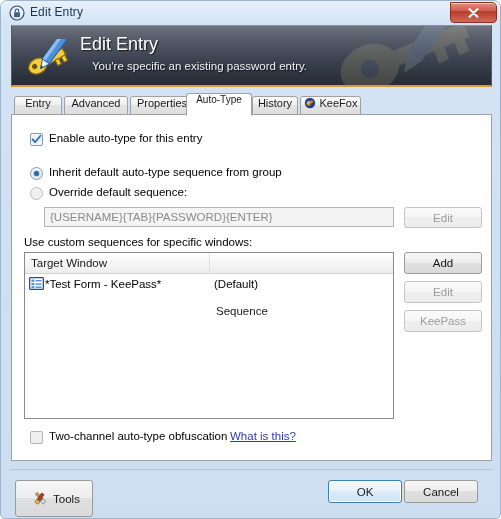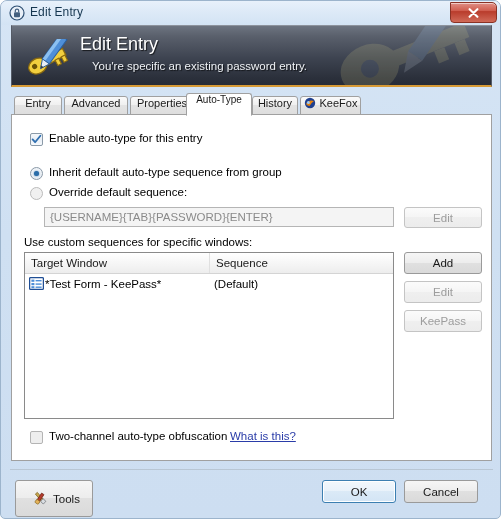--- a/index.html
+++ b/index.html
@@ -197,20 +197,21 @@
   }
   .btn.disabled {
     color: #9d9d9d;
     border-color: #c4c4c4;
     background: linear-gradient(to bottom, #fbfbfb 0%, #f5f5f5 48%, #efefef 50%, #ececec 100%);
   }
   .btn.default {
     border: 1px solid #3c7fb1;
     box-shadow: inset 0 0 0 1px #ffffff;
     background: linear-gradient(to bottom, #f2f8fc 0%, #e9f2fa 48%, #dbeaf7 50%, #d3e5f5 100%);
+    margin-left: 6px;
   }
 
   
   #listview {
     position: absolute;
     left: 22px; top: 250px;
     width: 370px; height: 167px;
     box-sizing: border-box;
     border: 1px solid #8a8a8a;
     background: #ffffff;
@@ -380,21 +381,21 @@
     <div class="textbox" style="left:32px; top:92px; width:350px; height:20px;">{USERNAME}{TAB}{PASSWORD}{ENTER}</div>
     <div class="btn disabled" style="left:392px; top:92px; width:78px; height:21px;">
       <span>Edit</span>
     </div>
 
     <div class="row-label" style="left:12px; top:121px;">Use custom sequences for specific windows:</div>
 
     <div id="listview" style="left:12px; top:137px; width:370px; height:167px;">
       <div class="lv-header">
         <div class="lv-col" style="left:0px; width:185px;">Target Window</div>
-        <div class="lv-col" style="left:185px; width:185px; border-right:none;">Sequence</div>
+        <div class="lv-col" style="left:185px; width:185px; border-right:none;margin-top:48px;">Sequence</div>
       </div>
       <div class="lv-row">
         <span class="lv-icon">
           <svg width="15" height="15" viewBox="0 0 15 15">
             <rect x="0.6" y="1.6" width="13.8" height="11.8" rx="1" fill="#ffffff" stroke="#1f4e95" stroke-width="1.3"></rect>
             <rect x="2.4" y="3.6" width="3" height="2.2" fill="#4d8ed8"></rect>
             <rect x="2.4" y="7" width="3" height="2.2" fill="#4d8ed8"></rect>
             <rect x="2.4" y="10.2" width="3" height="2" fill="#4d8ed8"></rect>
             <rect x="6.6" y="4" width="6" height="1.4" fill="#4d8ed8"></rect>
             <rect x="6.6" y="7.4" width="6" height="1.4" fill="#4d8ed8"></rect>

